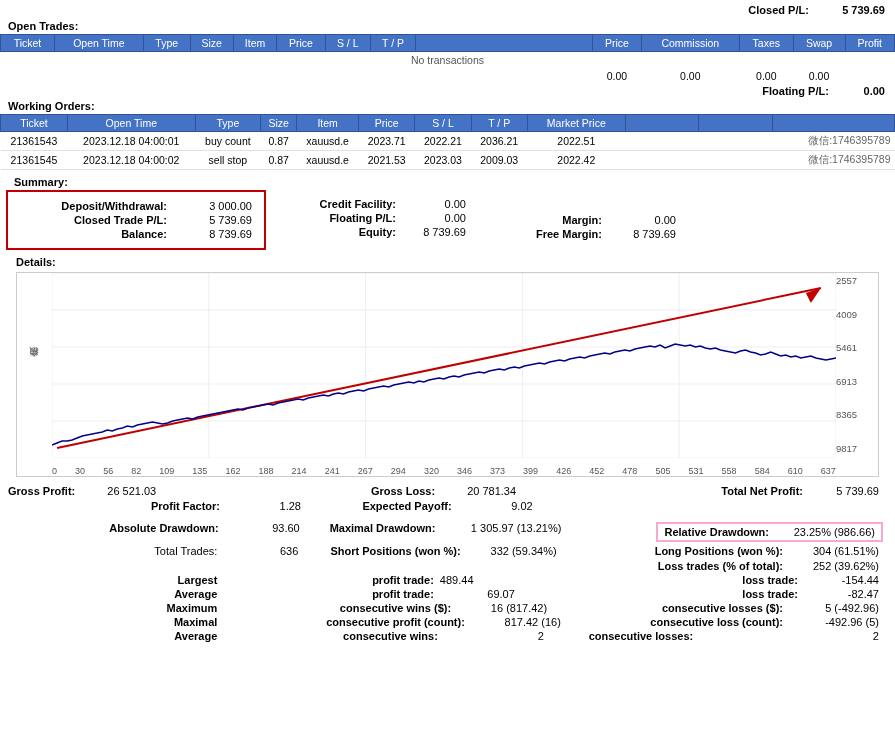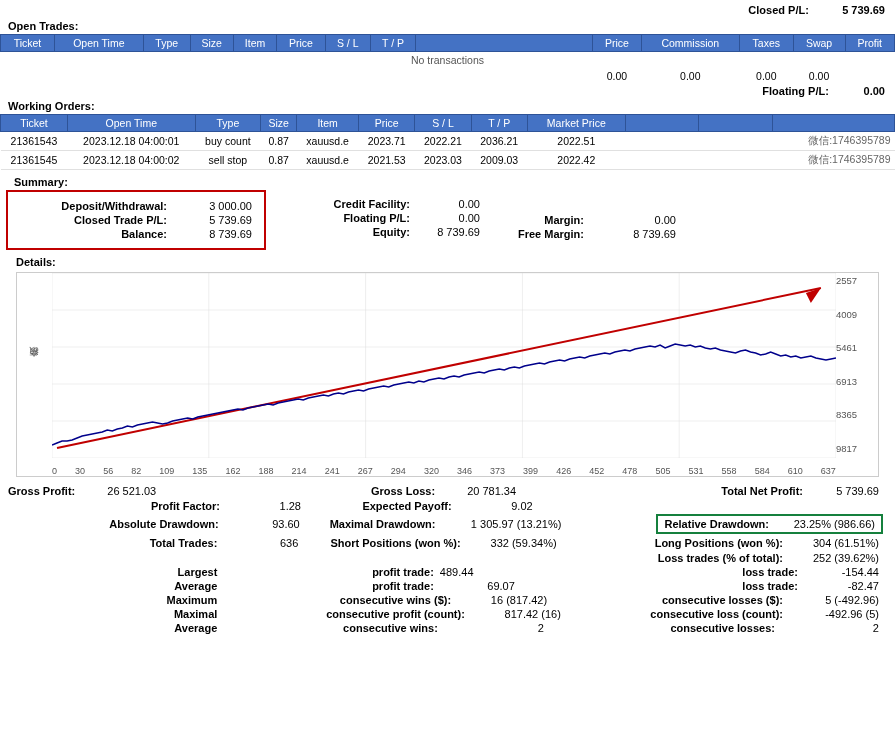--- a/index.html
+++ b/index.html
@@ -68,21 +68,21 @@
       font-weight: bold;
       text-align: right;
       white-space: nowrap;
       flex: 1;
     }
     .summary-left .val {
       min-width: 75px;
       text-align: right;
     }
     .summary-middle {
-      padding: 6px 6px;
+      padding: 6px 20px;
       min-width: 220px;
     }
     .summary-middle .row {
       display: flex;
       justify-content: space-between;
       gap: 10px;
       margin: 2px 0;
     }
     .summary-middle .label {
       font-weight: bold;
@@ -94,21 +94,21 @@
       min-width: 60px;
       text-align: right;
     }
     .summary-right {
       padding: 6px 10px;
       min-width: 200px;
     }
     .summary-right .row {
       display: flex;
       justify-content: space-between;
-      gap: 22px;
+      gap: 4px;
       margin: 2px 0;
     }
     .summary-right .label {
       font-weight: bold;
       text-align: right;
       white-space: nowrap;
       flex: 1;
     }
     .summary-right .val {
       min-width: 70px;
@@ -168,22 +168,23 @@
       justify-content: center;
       font-size: 9.5px;
       color: #555;
       writing-mode: vertical-rl;
       transform: rotate(180deg);
     }
     .stats-section {
       padding: 4px 8px 0;
     }
     .highlight-box {
-      border: 2px solid #15803d;
+      border: 2px solid #f9a8d4;
       padding: 2px 6px;
+      margin-top: 8px;
     }
   </style>
 </head>
 <body>
 
 <div style="display:flex; justify-content:flex-end; padding:4px 10px 2px; font-weight:bold; font-size:11px;">
   <span>Closed P/L:</span>&nbsp;&nbsp;
   <span style="min-width:70px; text-align:right;">5 739.69</span>
 </div>
 
@@ -442,21 +443,21 @@
     <div style="flex:1; display:flex; justify-content:flex-end; gap:6px; padding-right:4px;">
       <div class="highlight-box" style="display:flex; gap:6px;">
         <span style="font-weight:bold;">Relative Drawdown:</span>
         <span style="min-width:100px; text-align:right;">23.25% (986.66)</span>
       </div>
     </div>
   </div>
 
   <div style="display:flex; padding:2px 0;">
     <div style="flex:1; display:flex; justify-content:flex-end; gap:6px;">
-      <span style="font-weight:bold;">Total Trades:</span>
+      <span style="font-weight:normal;">Total Trades:</span>
       <span style="min-width:75px; text-align:right;">636</span>
     </div>
     <div style="flex:1; display:flex; justify-content:center; gap:6px;">
       <span style="font-weight:bold;">Short Positions (won %):</span>
       <span style="min-width:90px; text-align:right;">332 (59.34%)</span>
     </div>
     <div style="flex:1; display:flex; justify-content:flex-end; gap:6px; padding-right:8px;">
       <span style="font-weight:bold;">Long Positions (won %):</span>
       <span style="min-width:90px; text-align:right;">304 (61.51%)</span>
     </div>
@@ -532,18 +533,18 @@
 
   <div style="display:flex; padding:1px 0 4px;">
     <div style="flex:1; display:flex; justify-content:flex-end; gap:6px;">
       <span style="font-weight:bold;">Average</span>
       <span style="min-width:75px;"></span>
     </div>
     <div style="flex:1; display:flex; justify-content:center; gap:16px;">
       <span style="font-weight:bold;">consecutive wins:</span>
       <span style="min-width:90px; text-align:right;">2</span>
     </div>
-    <div style="flex:1; display:flex; justify-content:flex-end; gap:14px; padding-right:8px;">
+    <div style="flex:1; display:flex; justify-content:space-between; gap:2px; padding-right:8px;">
       <span style="font-weight:bold;">consecutive losses:</span>
       <span style="min-width:90px; text-align:right;">2</span>
     </div>
   </div>
 </div>
 
 </body></html>

